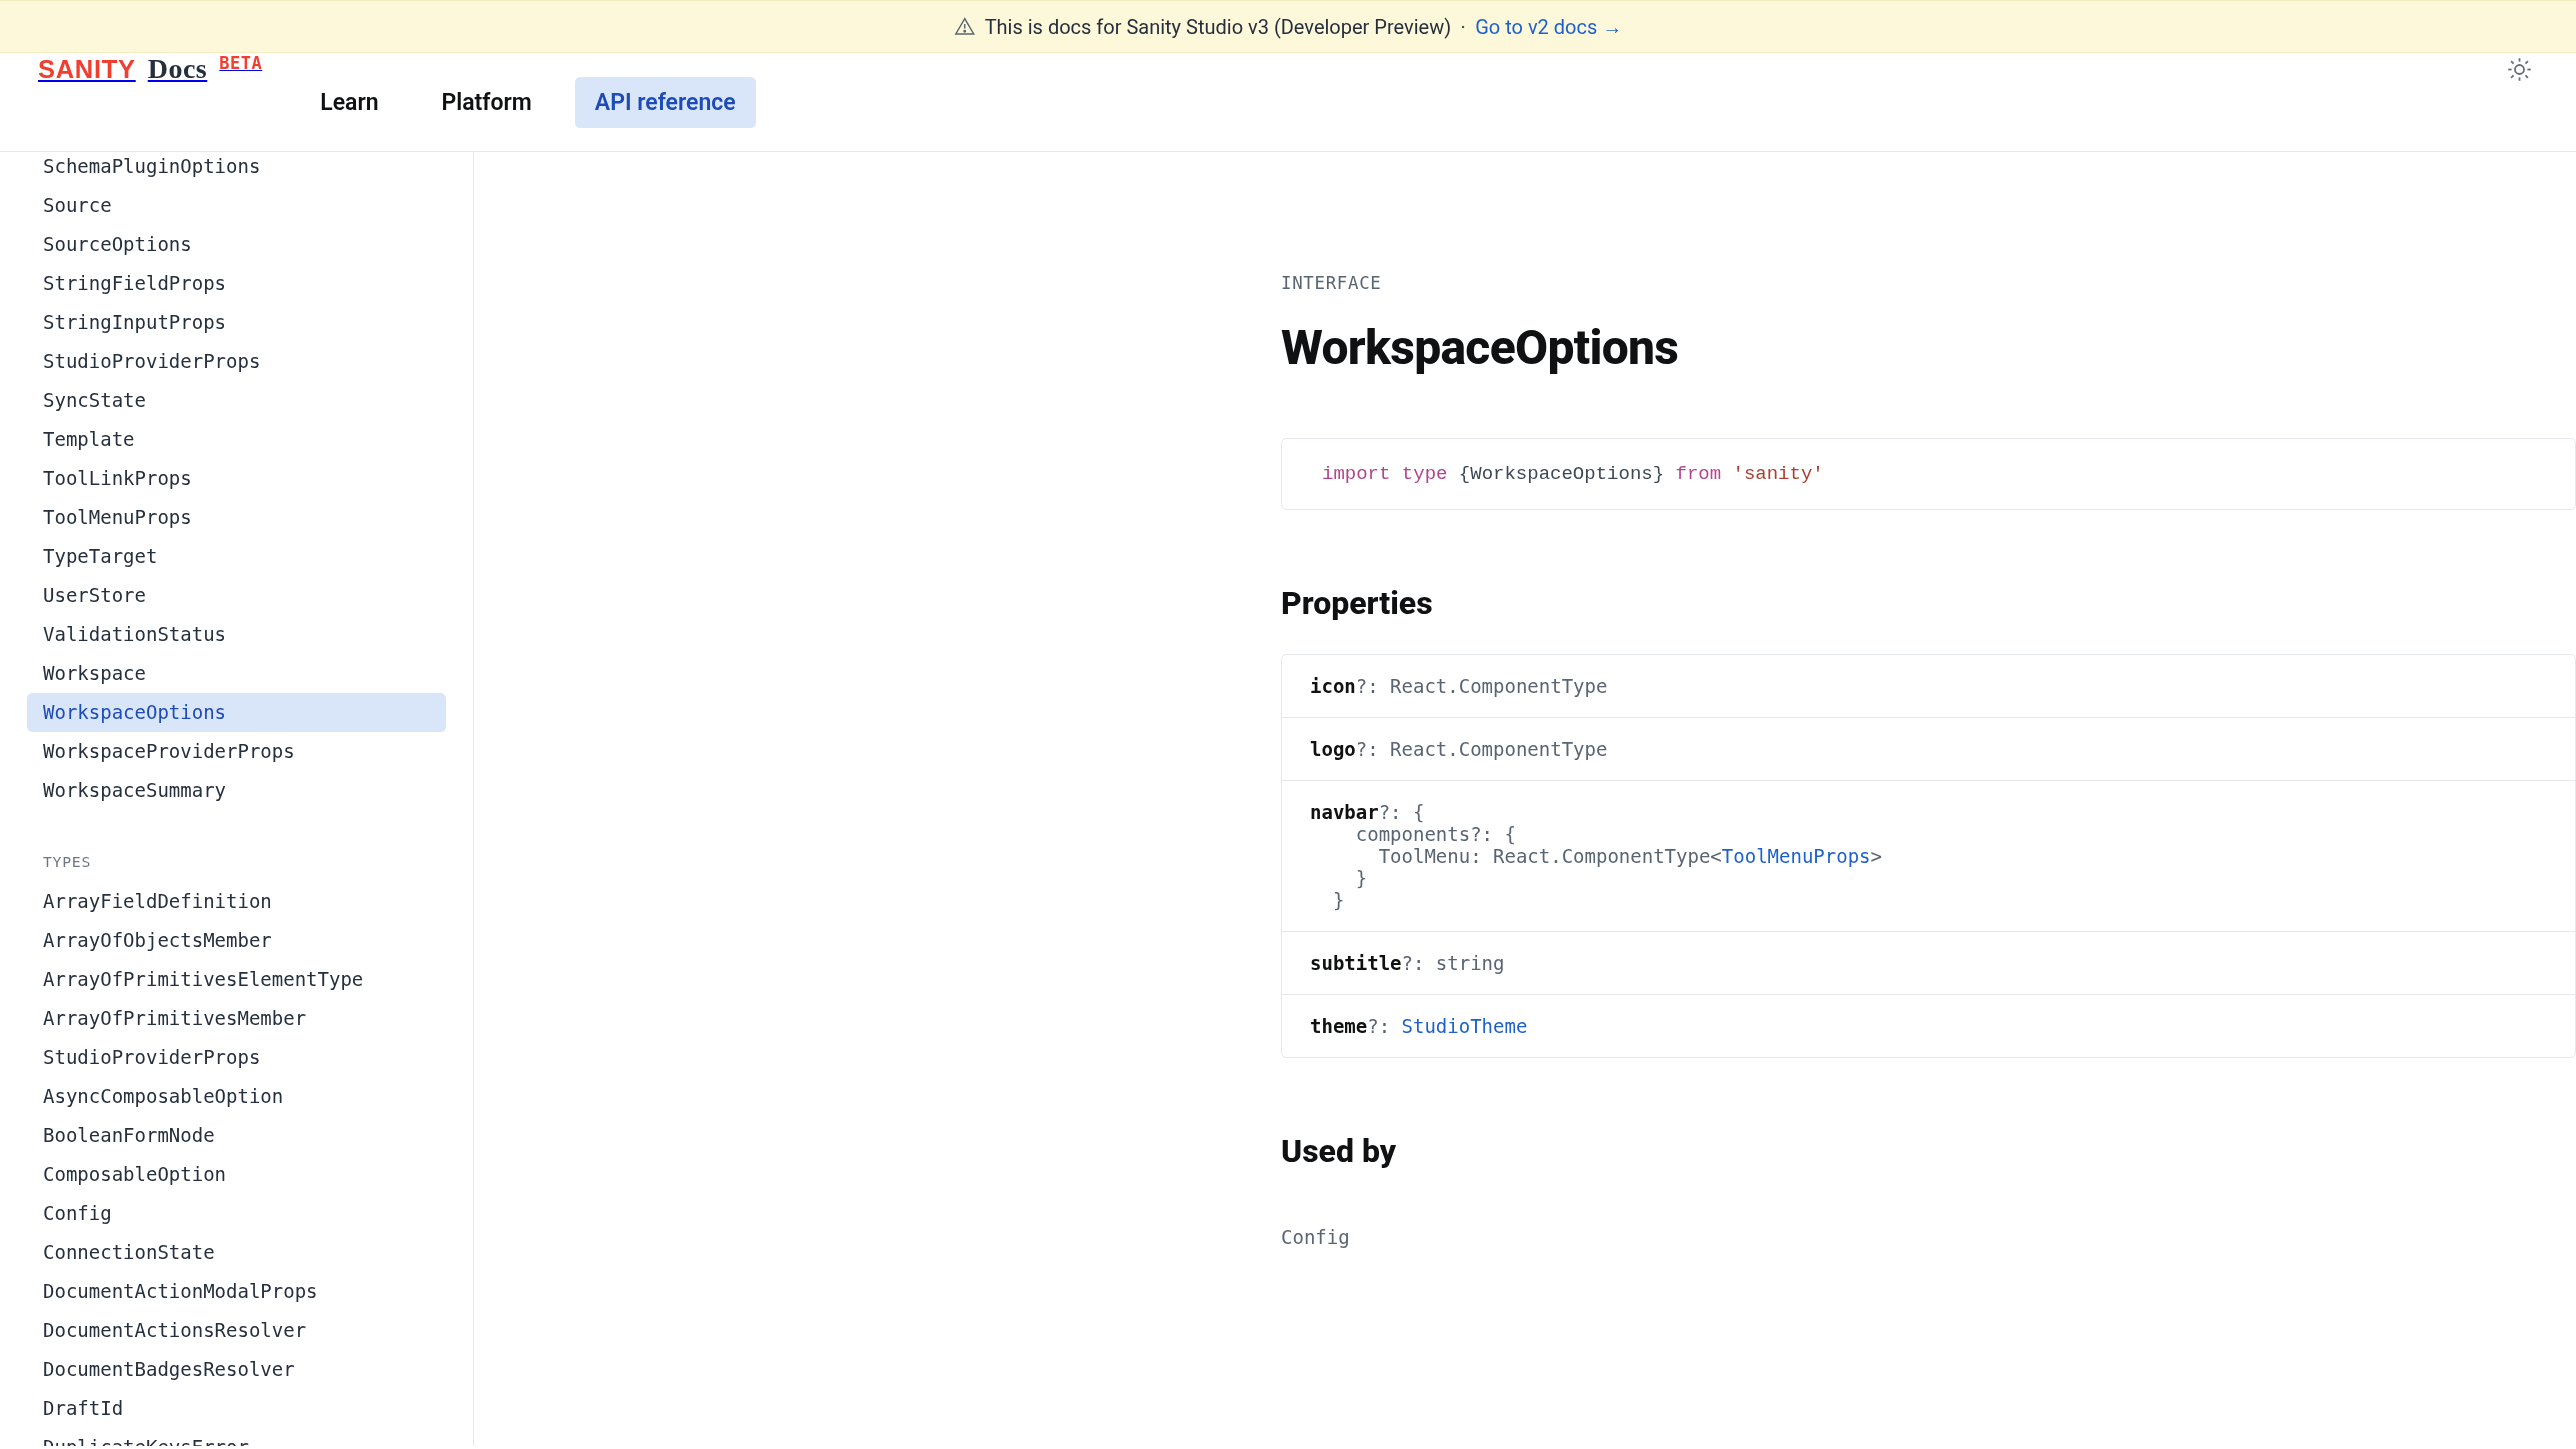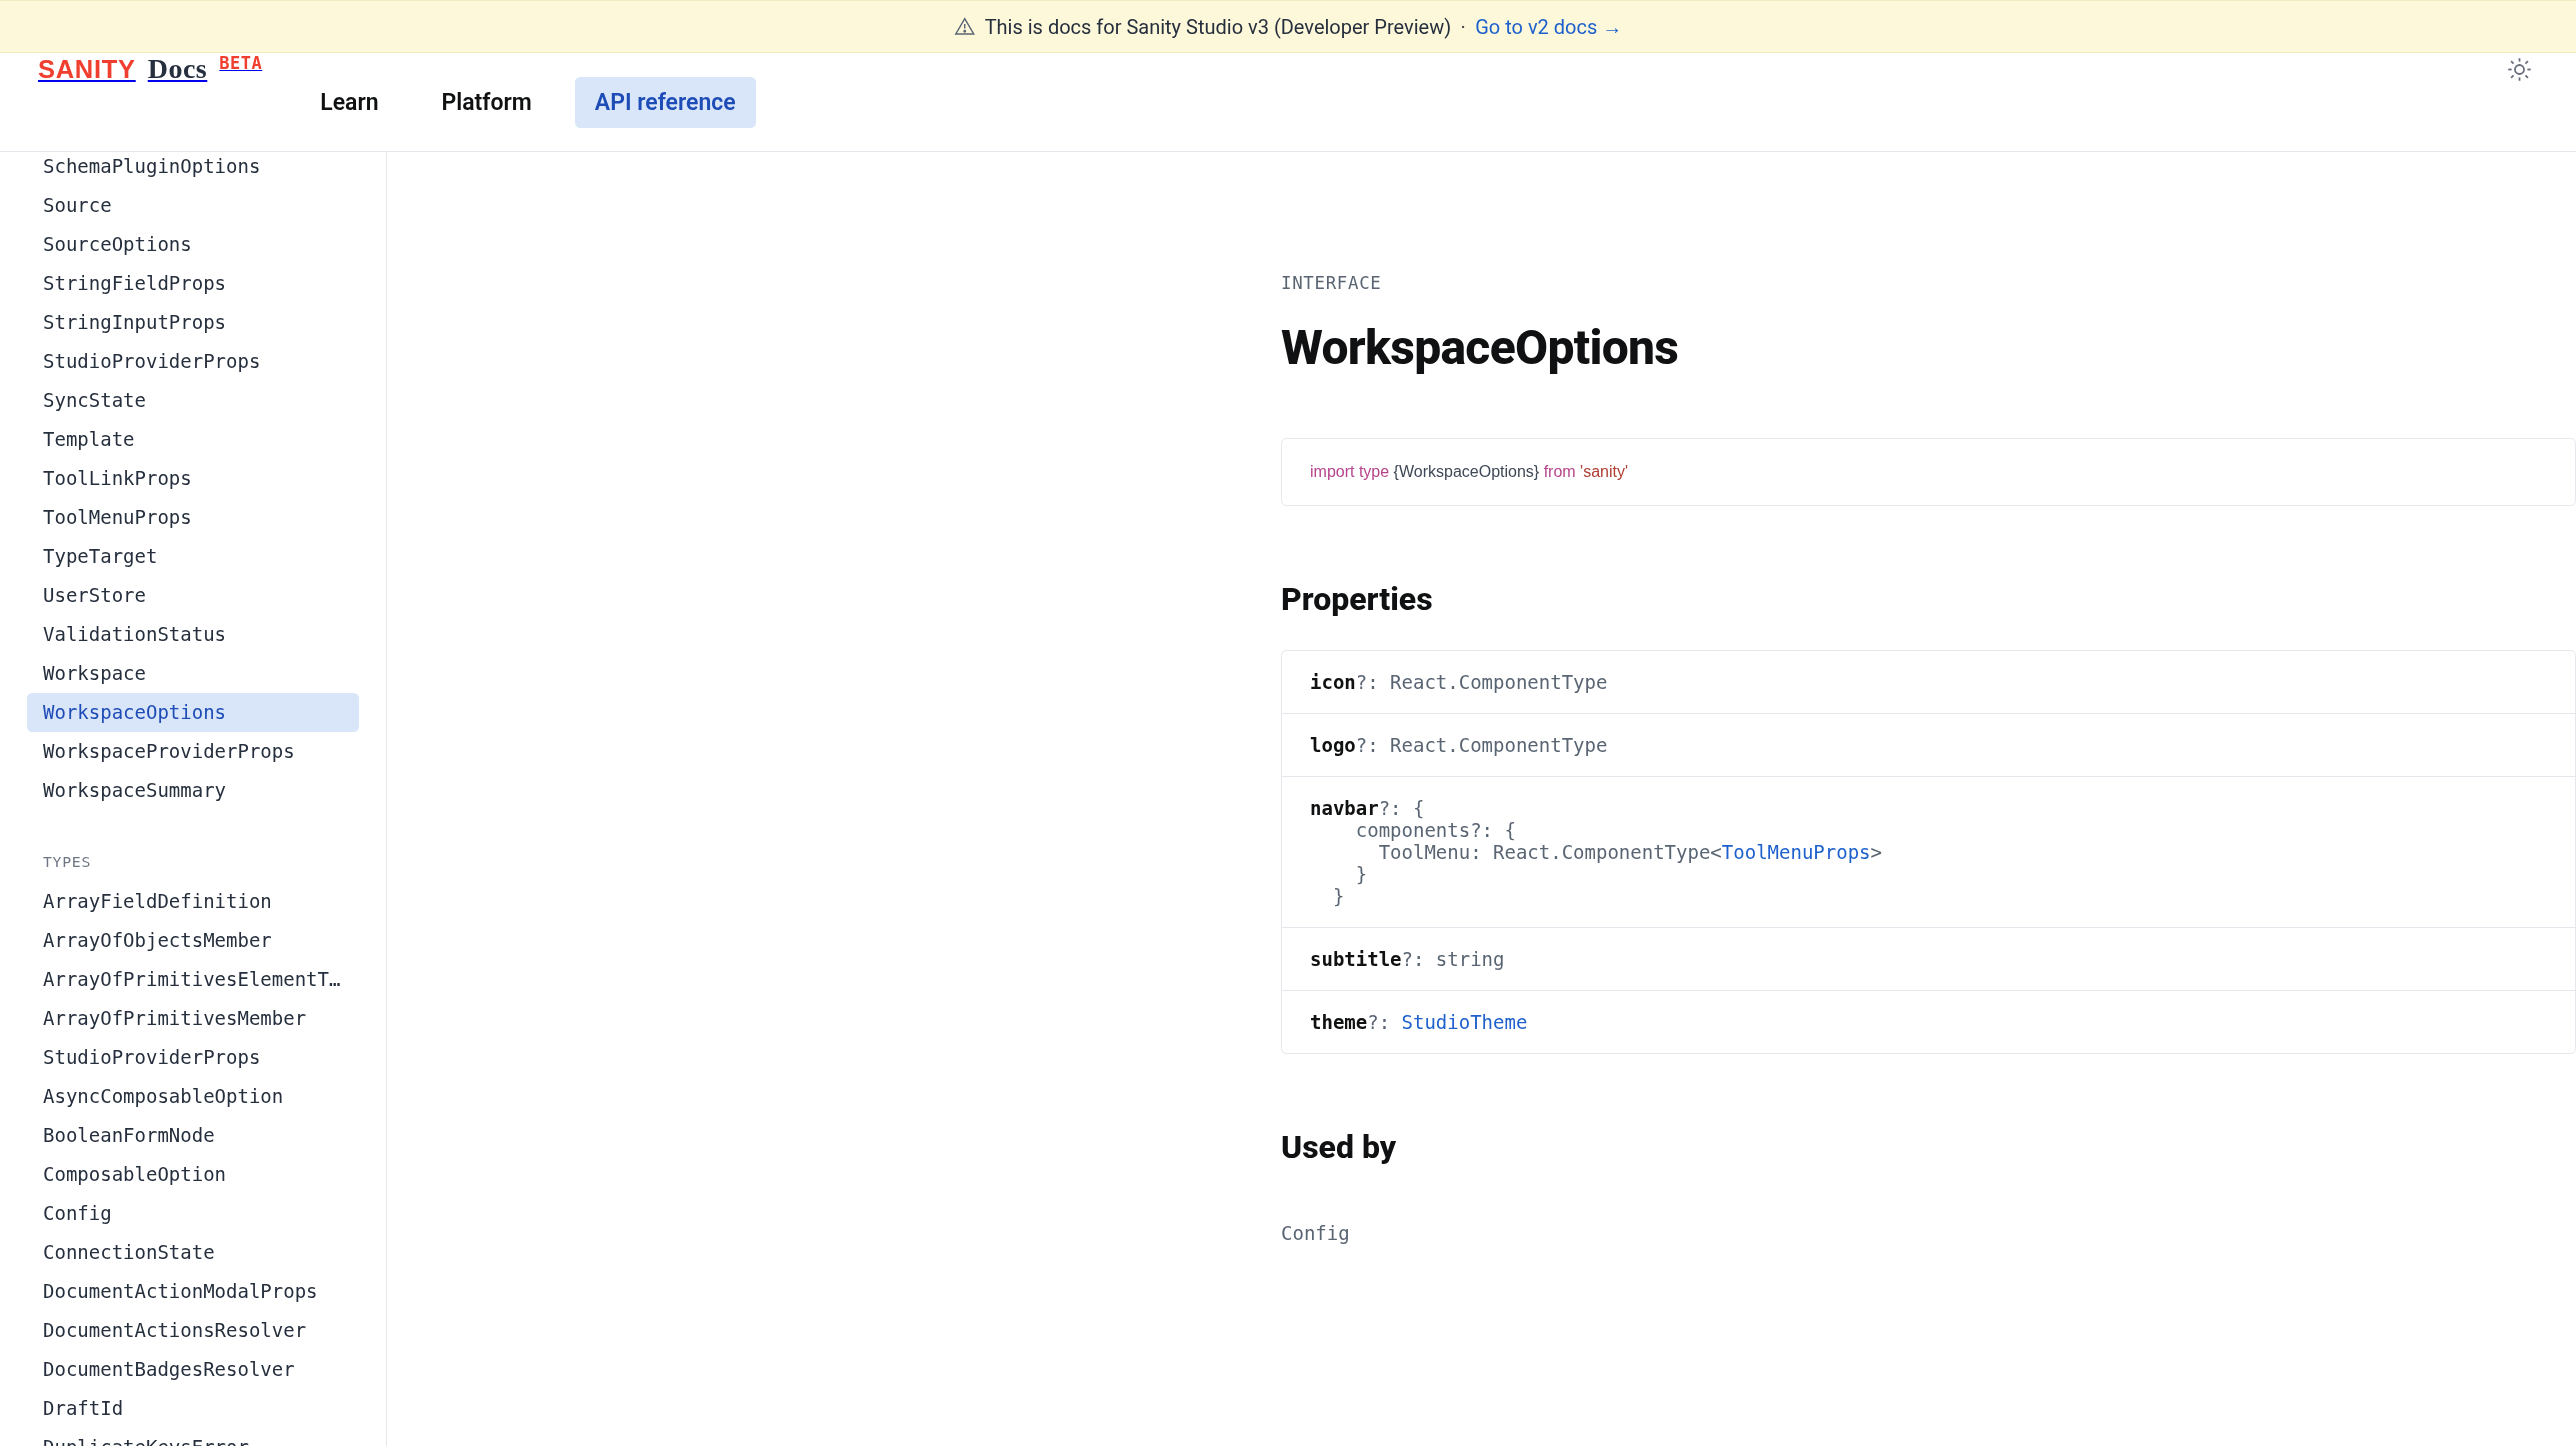--- a/index.html
+++ b/index.html
@@ -88,21 +88,21 @@
     color: #676E79;
     cursor: pointer;
   }
 
   
   .body {
     display: flex;
     height: calc(1449px - 56px - 99px);
   }
   .sidebar {
-    width: 387px;
+    width: 474px;
     border-right: 0.7px solid #E4E8ED;
     padding: 0 27px 27px 27px;
     overflow: hidden;
     position: relative;
   }
   .sidebar-inner {
     position: absolute;
     top: -5.4px;          
     left: 27px;
     right: 27px;
@@ -153,23 +153,23 @@
   }
   h1.title {
     font-size: 48px;
     font-weight: 800;
     letter-spacing: -0.7px;
     margin-bottom: 62px;
   }
   .codebox {
     border: 1.3px solid #E4E8ED;
     border-radius: 5.4px;
-    padding: 24px 28px;
-    font-family: Liberation Sans, sans-serif;
-    font-size: 16px;
+    padding: 24px 40px;
+    font-family: Liberation Mono, monospace;
+    font-size: 19px;
     white-space: pre;
     color: #3E4856;
     margin-bottom: 74px;
   }
   .tok-kw   { color: #B5448A; }
   .tok-from { color: #B5448A; }
   .tok-str  { color: #AE3E32; }
 
   h2.section {
     font-size: 32px;

